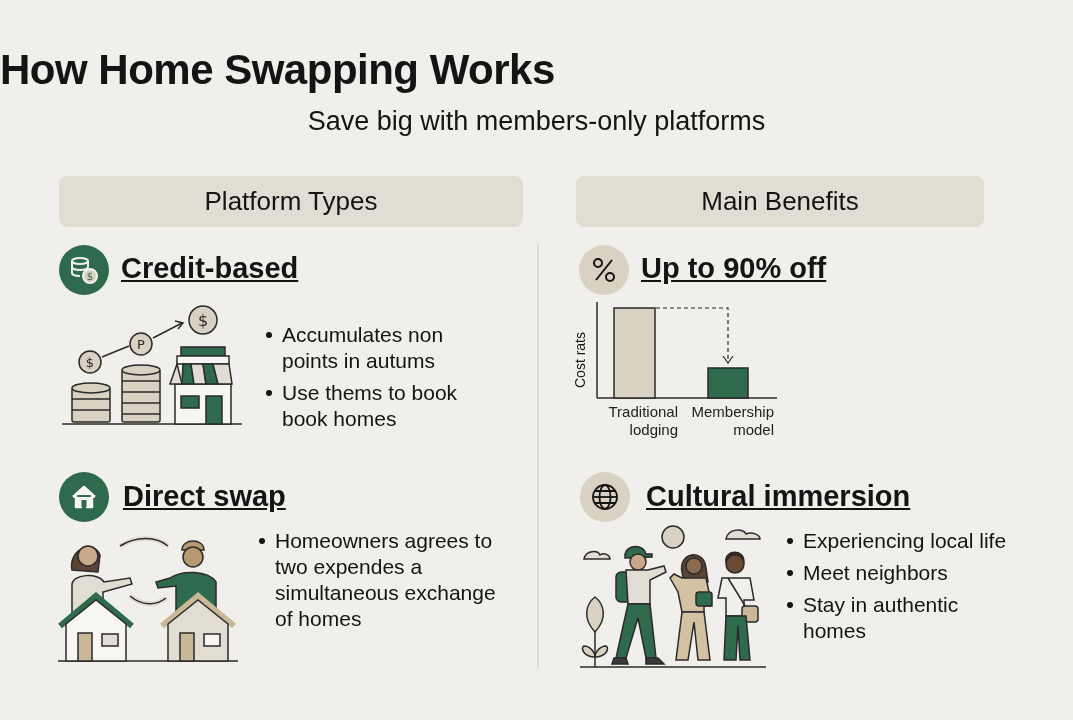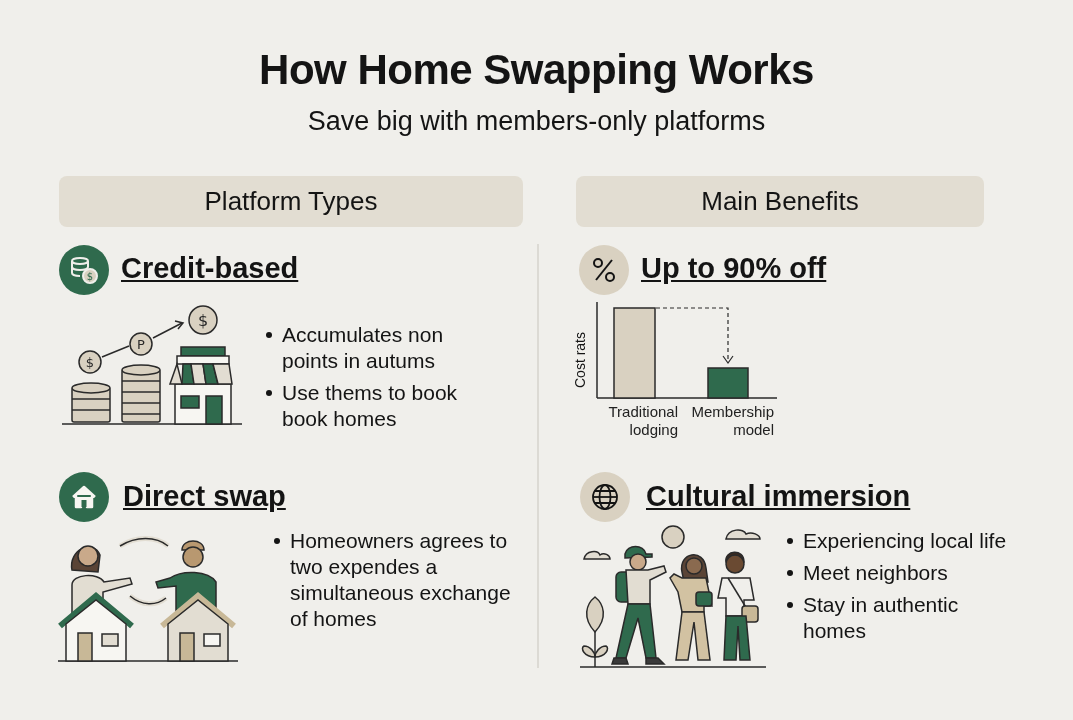--- a/index.html
+++ b/index.html
@@ -6,21 +6,21 @@
   body {
     width: 1073px; height: 720px;
     background: #f0efeb;
     font-family: "Liberation Sans", "DejaVu Sans", sans-serif;
     color: #141414;
     position: relative;
     overflow: hidden;
   }
   .title {
     position: absolute; left: 0; top: 46px; width: 1073px;
-    text-align: center; font-size: 42px; font-weight: bold; letter-spacing: -0.5px;
+    text-align: left; font-size: 42px; font-weight: bold; letter-spacing: -0.5px;
   }
   .subtitle {
     position: absolute; left: 0; top: 106px; width: 1073px;
     text-align: center; font-size: 27px;
   }
   .section-header {
     position: absolute; top: 176px; height: 51px;
     background: #e2ddd2; border-radius: 8px;
     display: flex; align-items: center; justify-content: center;
     font-size: 26px;
@@ -158,21 +158,21 @@
     <rect x="20" y="103" width="14" height="28" fill="#c8b897"></rect>
     <rect x="44" y="104" width="16" height="12" fill="#e2ddd2"></rect>
 
     <path d="M104 96 L140 66 L176 96" fill="none" stroke="#c8b897" stroke-width="6"></path>
     <path d="M110 94 L140 70 L170 94 V131 H110 Z" fill="#e2ddd2"></path>
     <rect x="122" y="103" width="14" height="28" fill="#c8b897"></rect>
     <rect x="146" y="104" width="16" height="12" fill="#f7f6f2"></rect>
   </g>
 </svg>
 
-<ul class="bullets" style="left:272px;top:528px;width:240px;">
+<ul class="bullets" style="left:257px;top:528px;width:240px;">
   <li>Homeowners agrees to two expendes a simultaneous exchange of homes</li>
 </ul>
 
 <div class="block-icon icon-beige" style="left:579px;top:245px;">
   <svg width="30" height="30" viewBox="0 0 30 30">
     <circle cx="9" cy="8" r="4" fill="none" stroke="#141414" stroke-width="2"></circle>
     <circle cx="21" cy="22" r="4" fill="none" stroke="#141414" stroke-width="2"></circle>
     <line x1="23" y1="5" x2="7" y2="25" stroke="#141414" stroke-width="2"></line>
   </svg>
 </div>

